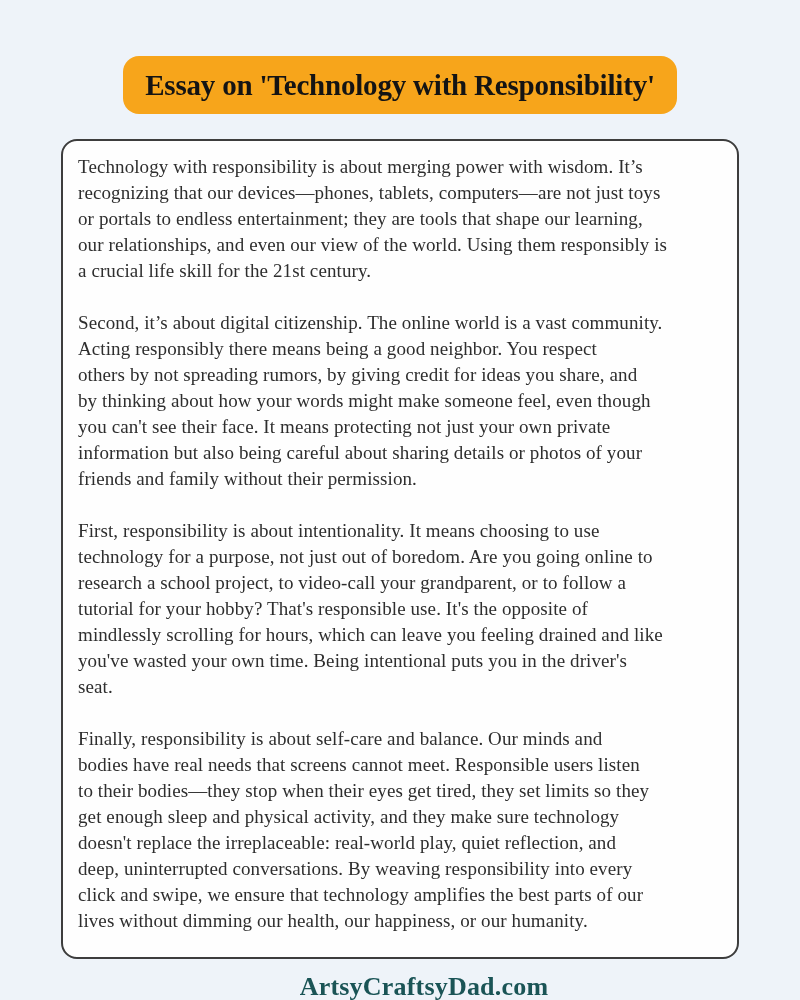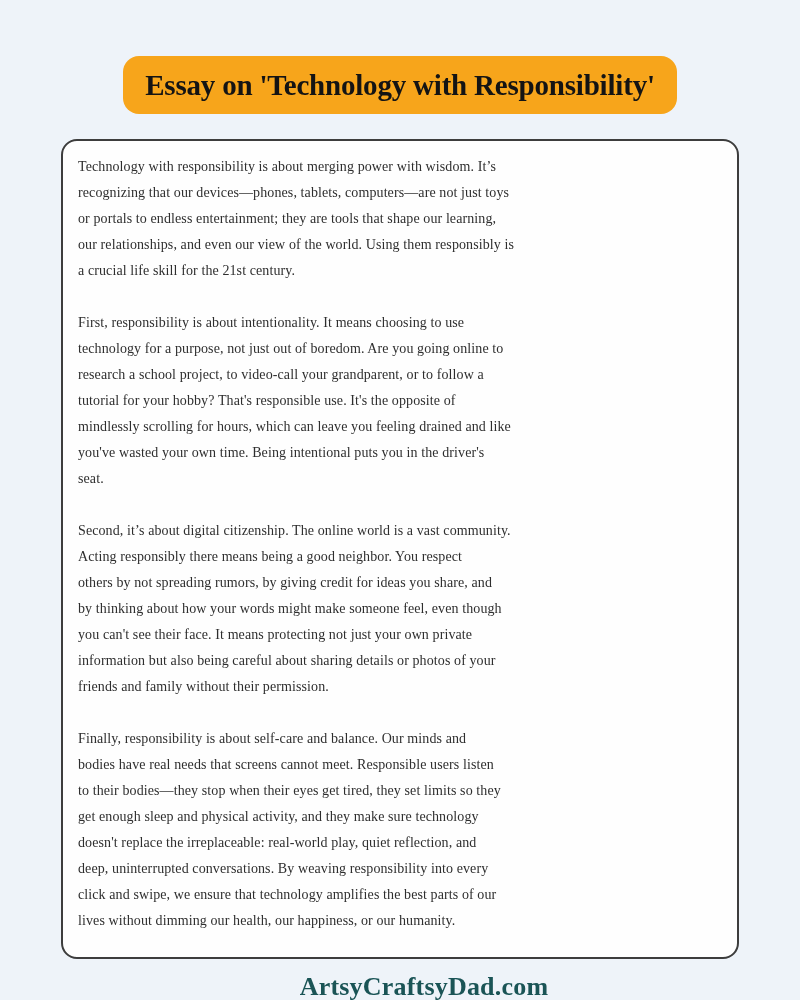--- a/index.html
+++ b/index.html
@@ -38,21 +38,21 @@
     width: 678px;
     box-sizing: border-box;
     margin: 25px auto 0 auto;
     background: #fefefe;
     border: 2px solid #3d3d3d;
     border-radius: 16px;
     padding: 13px 12px 10px 15px;
   }
   .content-box p {
     margin: 0 0 26px 0;
-    font-size: 14px;
+    font-size: 19px;
     line-height: 26px;
     color: #2e2e2e;
     white-space: pre-line;
     letter-spacing: 0.1px;
   }
   .content-box p:last-child {
     margin-bottom: 13px;
   }
   .footer-wrap {
     text-align: center;
@@ -77,34 +77,34 @@
   <div class="title-wrap">
     <div class="title-badge">Essay on 'Technology with Responsibility'</div>
   </div>
 
   <div class="content-box">
     <p>Technology with responsibility is about merging power with wisdom. It’s
 recognizing that our devices—phones, tablets, computers—are not just toys
 or portals to endless entertainment; they are tools that shape our learning,
 our relationships, and even our view of the world. Using them responsibly is
 a crucial life skill for the 21st century.</p>
+    <p>Second, it’s about digital citizenship. The online world is a vast community.
+Acting responsibly there means being a good neighbor. You respect
+others by not spreading rumors, by giving credit for ideas you share, and
+by thinking about how your words might make someone feel, even though
+you can't see their face. It means protecting not just your own private
+information but also being careful about sharing details or photos of your
+friends and family without their permission.</p>
     <p>First, responsibility is about intentionality. It means choosing to use
 technology for a purpose, not just out of boredom. Are you going online to
 research a school project, to video-call your grandparent, or to follow a
 tutorial for your hobby? That's responsible use. It's the opposite of
 mindlessly scrolling for hours, which can leave you feeling drained and like
 you've wasted your own time. Being intentional puts you in the driver's
 seat.</p>
-    <p>Second, it’s about digital citizenship. The online world is a vast community.
-Acting responsibly there means being a good neighbor. You respect
-others by not spreading rumors, by giving credit for ideas you share, and
-by thinking about how your words might make someone feel, even though
-you can't see their face. It means protecting not just your own private
-information but also being careful about sharing details or photos of your
-friends and family without their permission.</p>
     <p>Finally, responsibility is about self-care and balance. Our minds and
 bodies have real needs that screens cannot meet. Responsible users listen
 to their bodies—they stop when their eyes get tired, they set limits so they
 get enough sleep and physical activity, and they make sure technology
 doesn't replace the irreplaceable: real-world play, quiet reflection, and
 deep, uninterrupted conversations. By weaving responsibility into every
 click and swipe, we ensure that technology amplifies the best parts of our
 lives without dimming our health, our happiness, or our humanity.</p>
   </div>
 

